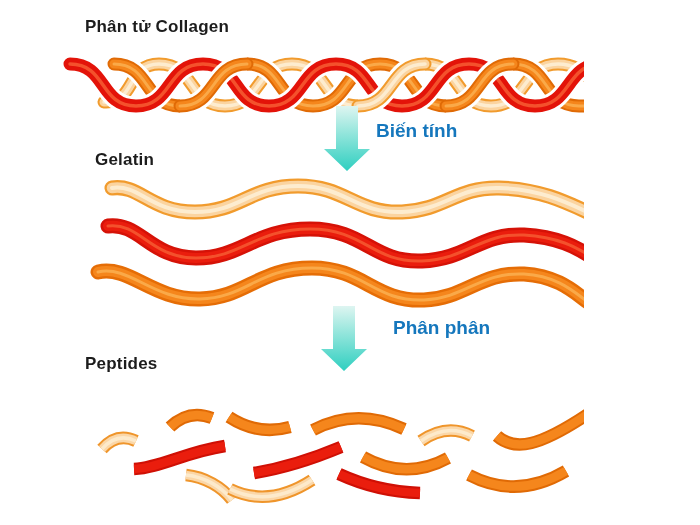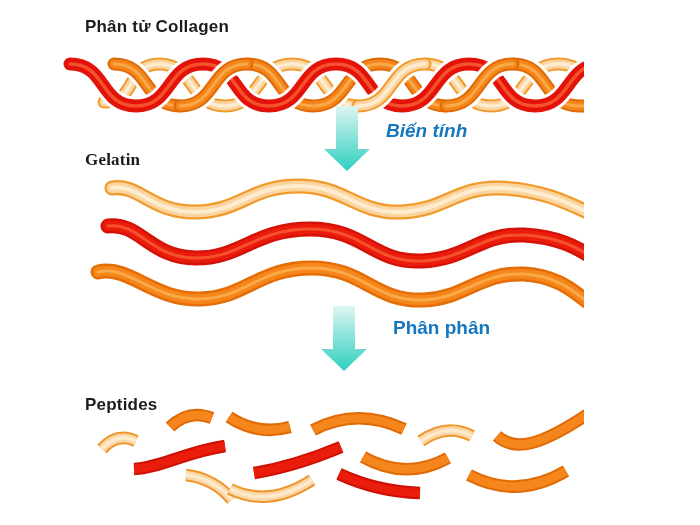--- a/index.html
+++ b/index.html
@@ -155,20 +155,20 @@
       </g>
       <g>
         <path d="M469,475 Q517,500 566,471" stroke="#e06a05" stroke-width="12.5"></path>
         <path d="M469,475 Q517,500 566,471" stroke="#f5861c" stroke-width="8.5"></path>
       </g>
     </g>
   </svg>
 
   <div class="lbl lbl-black" style="left:85px;top:18px;">Phân tử Collagen</div>
 
-  <div class="lbl lbl-blue" style="left:386px;top:121px;font-style:italic;">Biến tính</div>
+  <div class="lbl lbl-blue" style="left:376px;top:121px;">Biến tính</div>
 
-  <div class="lbl lbl-black" style="left:85px;top:151px;font-family:Liberation Serif, serif;">Gelatin</div>
+  <div class="lbl lbl-black" style="left:95px;top:151px;">Gelatin</div>
 
   <div class="lbl lbl-blue" style="left:393px;top:318px;">Phân phân</div>
 
-  <div class="lbl lbl-black" style="left:85px;top:396px;">Peptides</div>
+  <div class="lbl lbl-black" style="left:85px;top:355px;">Peptides</div>
 </div>
 
 </body></html>

